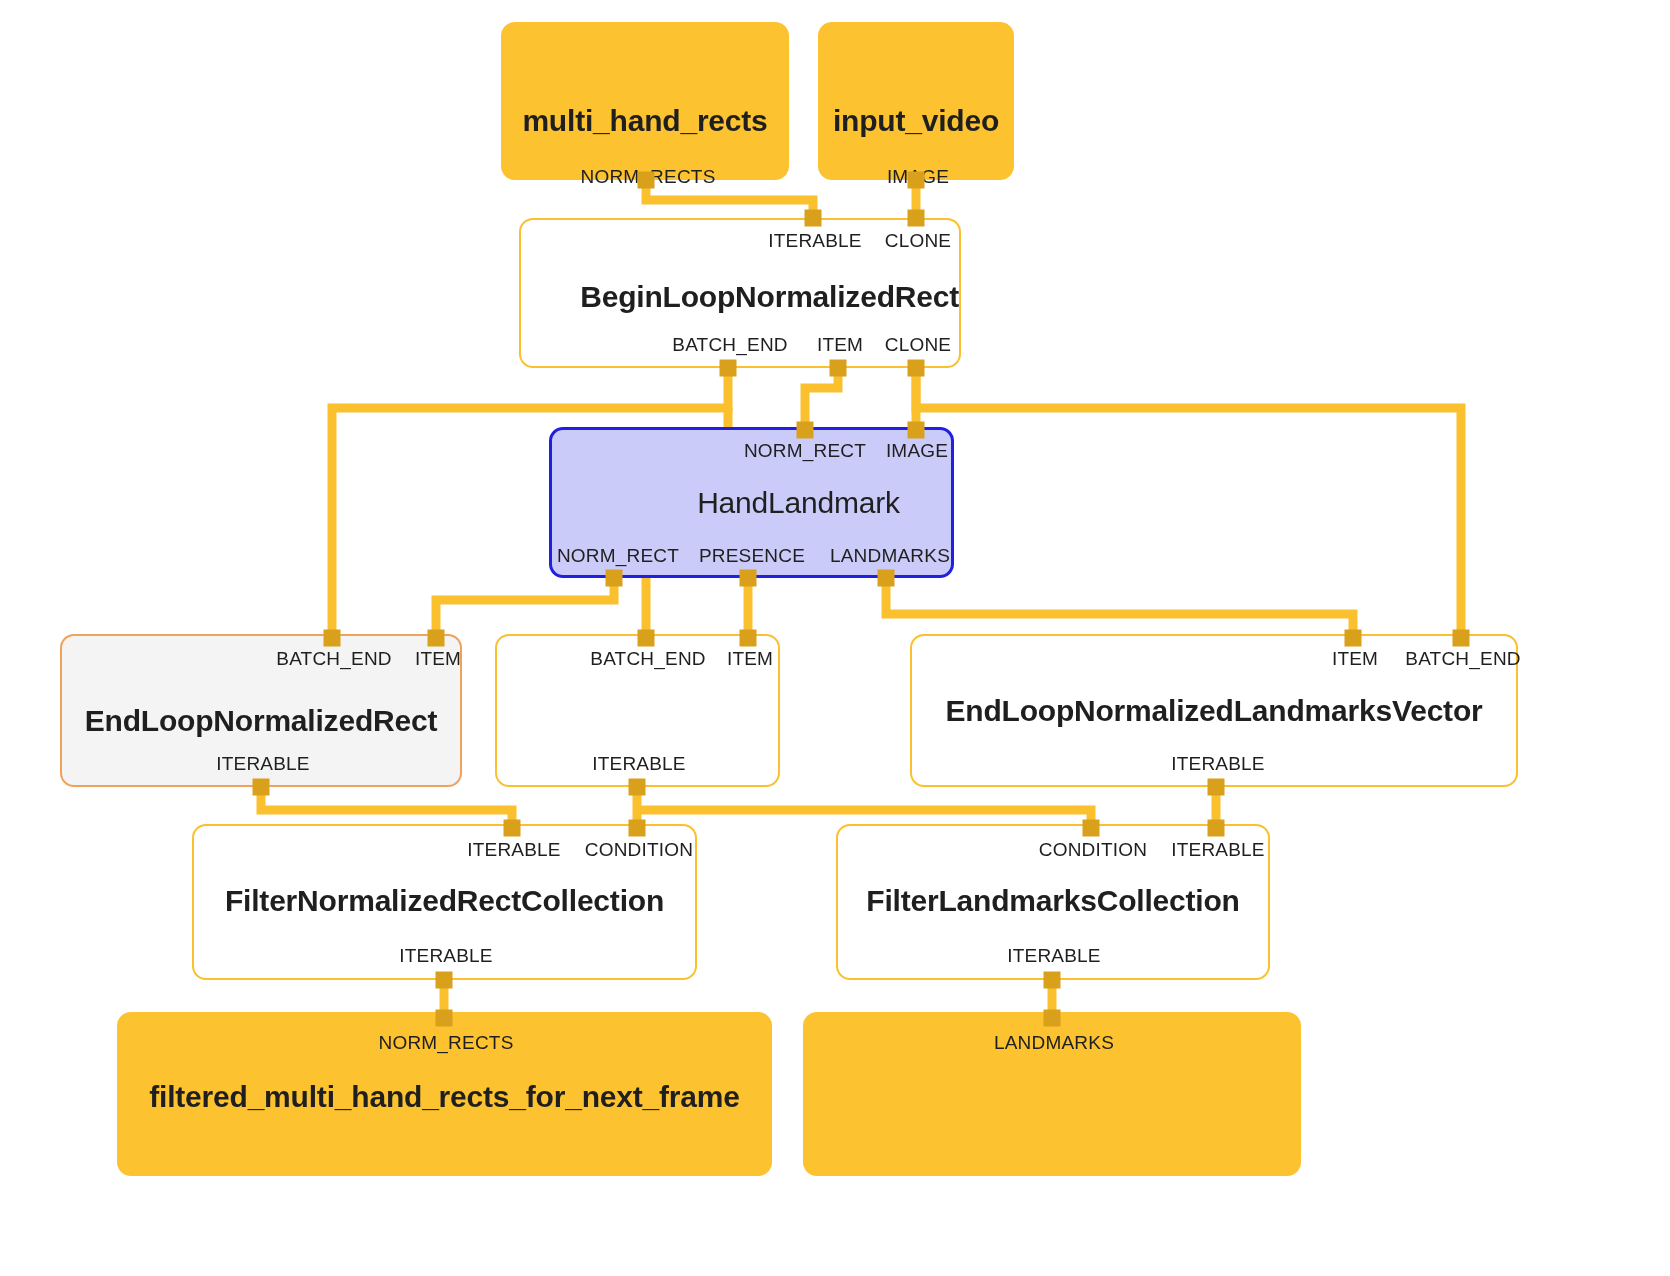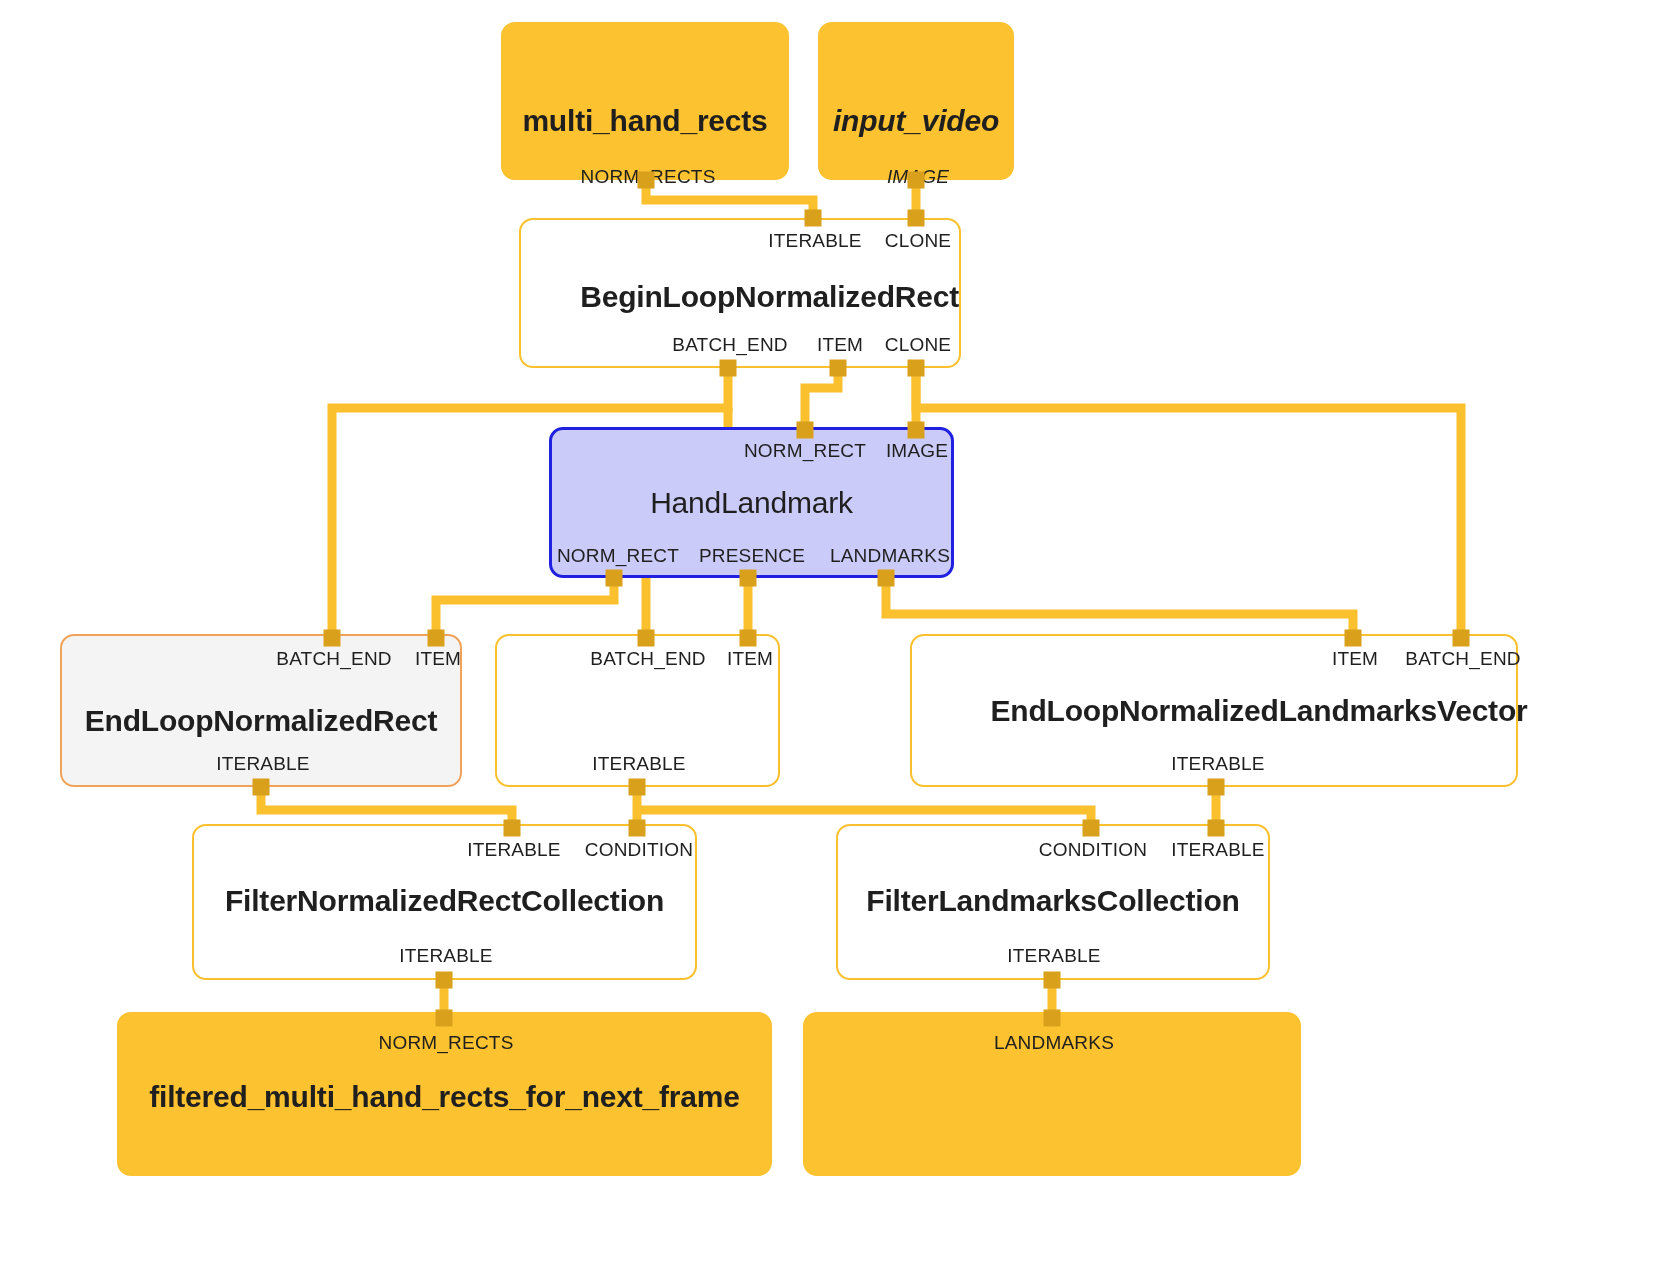--- a/index.html
+++ b/index.html
@@ -60,20 +60,21 @@
   .node-stream .node-title {
     font-size: 30px;
   }
   .node-calc .node-title,
   .node-calc-sel .node-title,
   .node-calc-active .node-title {
     font-size: 30px;
   }
   .node-calc-active .node-title {
     font-weight: normal;
+    margin-left: 47px;
   }
   .port-label {
     position: absolute;
     font-size: 19px;
     color: #1f1f1f;
     white-space: nowrap;
     transform: translateX(-50%);
     letter-spacing: 0.2px;
   }
   .port-sq {
@@ -125,21 +126,21 @@
       <path d="M 1052,980 L 1052,1018"></path>
     </g>
   </svg>
 
   <div class="node node-stream" style="left:501px; top:22px; width:288px; height:158px;">
     <div class="node-title" style="top:80px;">multi_hand_rects</div>
     <div class="port-label" style="left:145px; top:142px;">NORM_RECTS</div>
   </div>
   <div class="port-sq" style="left:646px; top:180px;"></div>
 
-  <div class="node node-stream" style="left:818px; top:22px; width:196px; height:158px;font-style:italic;">
+  <div class="node node-stream" style="left:818px; top:22px; width:196px; height:158px;">
     <div class="node-title" style="top:80px;">input_video</div>
     <div class="port-label" style="left:98px; top:142px;">IMAGE</div>
   </div>
   <div class="port-sq" style="left:916px; top:180px;"></div>
 
   <div class="node node-calc" style="left:519px; top:218px; width:442px; height:150px;">
     <div class="node-title" style="top:60px;text-align:right;">BeginLoopNormalizedRect</div>
     <div class="port-label" style="left:294px; top:10px;">ITERABLE</div>
     <div class="port-label" style="left:397px; top:10px;">CLONE</div>
     <div class="port-label" style="left:209px; top:114px;">BATCH_END</div>
@@ -179,21 +180,21 @@
   <div class="node node-calc" style="left:495px; top:634px; width:285px; height:153px;">
     <div class="port-label" style="left:151px; top:12px;">BATCH_END</div>
     <div class="port-label" style="left:253px; top:12px;">ITEM</div>
     <div class="port-label" style="left:142px; top:117px;">ITERABLE</div>
   </div>
   <div class="port-sq" style="left:646px; top:638px;"></div>
   <div class="port-sq" style="left:748px; top:638px;"></div>
   <div class="port-sq" style="left:637px; top:787px;"></div>
 
   <div class="node node-calc" style="left:910px; top:634px; width:608px; height:153px;">
-    <div class="node-title" style="top:58px;padding-left:45px;">EndLoopNormalizedLandmarksVector</div>
+    <div class="node-title" style="top:58px;">EndLoopNormalizedLandmarksVector</div>
     <div class="port-label" style="left:443px; top:12px;">ITEM</div>
     <div class="port-label" style="left:551px; top:12px;">BATCH_END</div>
     <div class="port-label" style="left:306px; top:117px;">ITERABLE</div>
   </div>
   <div class="port-sq" style="left:1353px; top:638px;"></div>
   <div class="port-sq" style="left:1461px; top:638px;"></div>
   <div class="port-sq" style="left:1216px; top:787px;"></div>
 
   <div class="node node-calc" style="left:192px; top:824px; width:505px; height:156px;">
     <div class="node-title" style="top:58px;">FilterNormalizedRectCollection</div>

